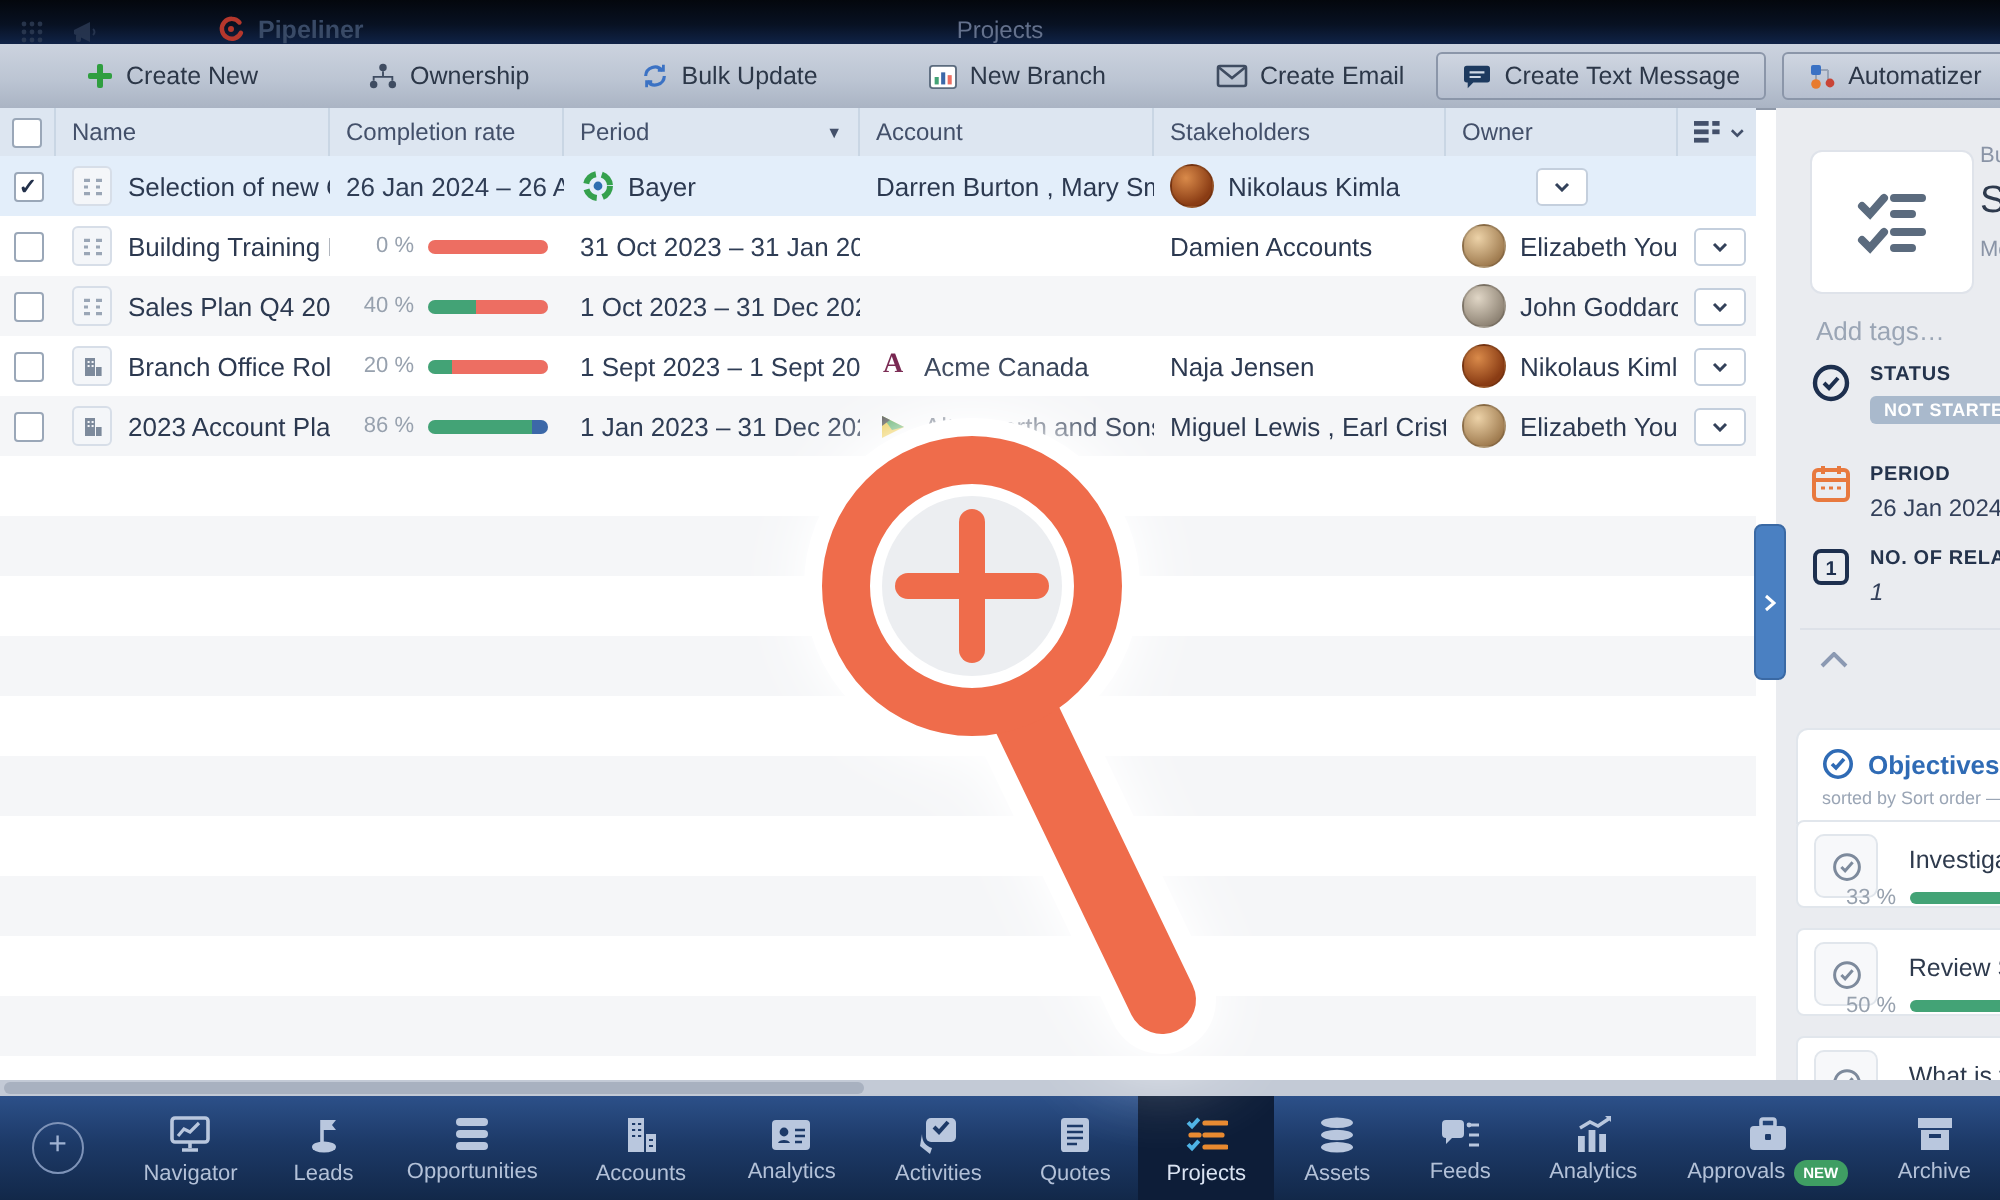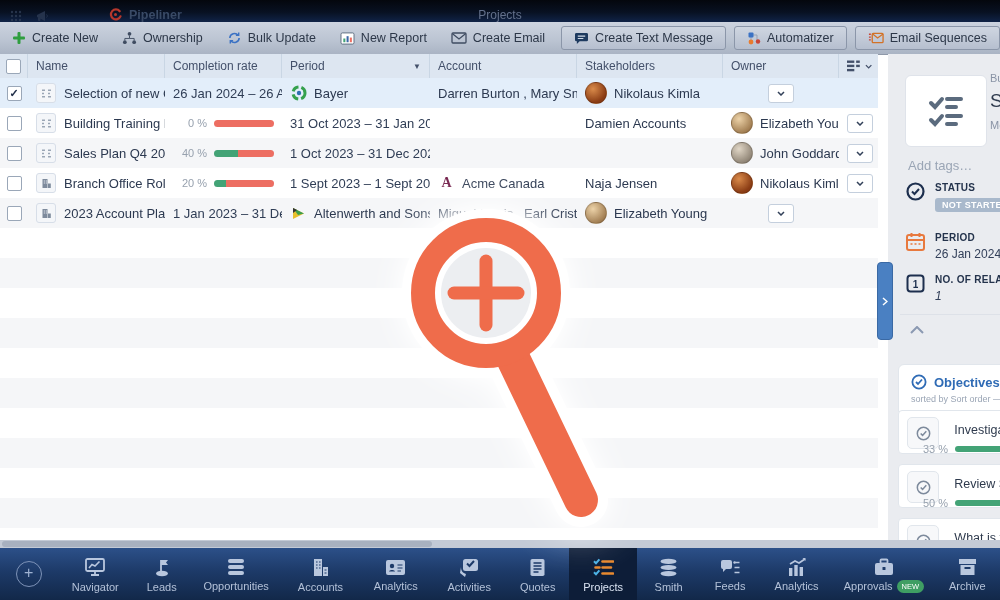--- a/index.html
+++ b/index.html
@@ -14,21 +14,21 @@
     display:flex;align-items:flex-end;color:#6d7b96;}
   .topbar .brand{display:flex;align-items:center;gap:6px;margin-left:58px;}
   .brand-text{color:#394a66;font-weight:bold;font-size:12.5px;}
   .tb-ico{margin-left:14px;opacity:.8;}
   .topbar-title{position:absolute;left:0;right:0;text-align:center;font-size:12px;color:#64718c;}
 
   
   .toolbar{left:0;top:22px;width:1000px;height:32px;
     background:linear-gradient(180deg,#ccd3df 0%,#bcc5d3 55%,#aab4c4 100%);
     border-bottom:1px solid #8f99a9;display:flex;align-items:center;font-size:12.5px;color:#2c3748;}
-  .tbtn{display:flex;align-items:center;gap:6px;padding:0 12px;height:22px;cursor:pointer;white-space:nowrap;}
+  .tbtn{display:flex;align-items:center;gap:6px;padding:0 12px;height:22px;cursor:pointer;white-space:nowrap;margin-left:31px;}
   .tsep{width:1px;height:18px;background:#98a2b3;box-shadow:1px 0 0 #dfe4ec;}
   .tbtn.boxed{border:1px solid #8b96a9;border-radius:3px;background:linear-gradient(180deg,#cfd6e1,#b6bfcf);margin:0 4px;}
 
   
   .grid-cols{display:grid;grid-template-columns:28px 137px 117px 148px 147px 146px 116px 41px;}
   .thead{left:0;top:54px;width:878px;height:24px;background:#dde6f1;border-bottom:1px solid #c2cfdf;
     font-size:12px;color:#43506a;}
   .thead .hc{display:flex;align-items:center;border-right:1px solid #c9d6e4;padding:0 8px;position:relative;}
   .thead .hc:first-child{justify-content:center;padding:0;}
   .sort{margin-left:auto;font-size:8px;color:#43506a;}
@@ -95,21 +95,21 @@
   .bottomnav{left:0;top:548px;width:1000px;height:52px;
     background:linear-gradient(180deg,#2c5089 0%,#1d3a68 45%,#122849 100%);
     display:flex;align-items:stretch;color:#b3c1d8;}
   .nav-plus{width:58px;display:flex;align-items:center;justify-content:center;}
   .plus-circle{width:24px;height:24px;border:1.5px solid #7e93b8;border-radius:50%;color:#9fb2d2;
     font-size:16px;line-height:21px;text-align:center;cursor:pointer;}
   .nav-item{display:flex;flex-direction:column;align-items:center;justify-content:center;gap:4px;
     font-size:11px;cursor:pointer;padding-top:2px;}
   .nav-item.active{background:#0d1d38;color:#dae3f2;}
   .nav-label{display:flex;align-items:center;gap:4px;white-space:nowrap;}
-  .new-badge{background:#3f9e63;color:#fff;font-size:7.5px;font-weight:normal;border-radius:7px;padding:2px 5px;}
+  .new-badge{background:#3f9e63;color:#fff;font-size:7.5px;font-weight:bold;border-radius:7px;padding:2px 5px;}
 
   
   .magnifier{left:383px;top:198px;filter:drop-shadow(0 0 10px rgba(255,255,255,.95)) drop-shadow(0 0 22px rgba(255,255,255,.75));}
 </style>
 </head>
 <body>
 
 <div class="abs topbar">
   <span class="tb-ico" style="margin-left:10px">
     <svg width="12" height="12" viewBox="0 0 12 12">
@@ -181,21 +181,21 @@
   <div class="tsep"></div>
   <div class="tbtn">
     <span>
         <svg width="15" height="13" viewBox="0 0 16 14">
           <rect x="1" y="1" width="14" height="12" rx="1.5" fill="#fff" stroke="#5b6b7e"></rect>
           <rect x="3.5" y="7" width="2.2" height="4" fill="#43a376"></rect>
           <rect x="7" y="4.5" width="2.2" height="6.5" fill="#3c68a8"></rect>
           <rect x="10.5" y="6" width="2.2" height="5" fill="#ed6e62"></rect>
         </svg>
       </span>
-    <span>New Report</span>
+    <span>New Branch</span>
   </div>
   <div class="tsep"></div>
   <div class="tbtn">
     <span>
         <svg width="16" height="12" viewBox="0 0 16 12">
           <rect x="1" y="1" width="14" height="10" rx="1" fill="none" stroke="#3f4c61" stroke-width="1.3"></rect>
           <path d="M1.5 1.8 8 7l6.5-5.2" stroke="#3f4c61" fill="none" stroke-width="1.3"></path>
         </svg>
       </span>
     <span>Create Email</span>
@@ -434,20 +434,27 @@
     </div>
   <div class="c">
       <span class="typebox">
         <svg width="11" height="11" viewBox="0 0 11 11">
           <rect x="1.5" y="1" width="5" height="9" fill="#7d8a9c"></rect>
           <rect x="7" y="5.5" width="2.8" height="4.5" fill="#7d8a9c"></rect>
           <path d="M2.8 3h1M4.8 3h1M2.8 5h1M4.8 5h1" stroke="#f4f6f9"></path>
         </svg>
       </span>
       <span>2023 Account Plan</span>
+    </div>
+  <div class="c">
+      <span class="pct">86 %</span>
+      <span class="bar">
+        <span style="width: 86%; background: rgb(67, 163, 118);"></span>
+        <span style="width: 14%; background: rgb(60, 104, 168);"></span>
+      </span>
     </div>
   <div class="c" style="color:#2f3d55">1 Jan 2023 – 31 Dec 2023</div>
   <div class="c">
       <span class="logo16">
         <svg width="15" height="15" viewBox="0 0 15 15">
           <polygon points="2,2 13,7.5 2,13" fill="#e8c02e"></polygon>
           <polygon points="2,2 13,7.5 7,9" fill="#3c9e4e"></polygon>
           <polygon points="2,2 6,4 2,7" fill="#333"></polygon>
         </svg>
       </span>
@@ -689,21 +696,21 @@
   </div>
   <div class="nav-item" style="width:64px">
     <svg width="19" height="19" viewBox="0 0 19 19">
         <g fill="#b9c7de">
           <ellipse cx="9.5" cy="3.4" rx="8" ry="2.6"></ellipse>
           <ellipse cx="9.5" cy="9.5" rx="8" ry="2.6"></ellipse>
           <ellipse cx="9.5" cy="15.6" rx="8" ry="2.6"></ellipse>
         </g>
       </svg>
     <span class="nav-label">
-        <span>Smith</span>
+        <span>Assets</span>
       </span>
   </div>
   <div class="nav-item" style="width:60px">
     <svg width="21" height="17" viewBox="0 0 21 17">
         <path d="M1 3a2 2 0 0 1 2-2h7a2 2 0 0 1 2 2v5a2 2 0 0 1-2 2H6l-3 3v-3H3a2 2 0 0 1-2-2z" fill="#b9c7de"></path>
         <path d="M14.5 3.5h5M14.5 8.5h5M14.5 13.5h5" stroke="#b9c7de" stroke-width="1.6"></path>
         <circle cx="14.5" cy="3.5" r="1.2" fill="#b9c7de"></circle>
       </svg>
     <span class="nav-label">
         <span>Feeds</span>

